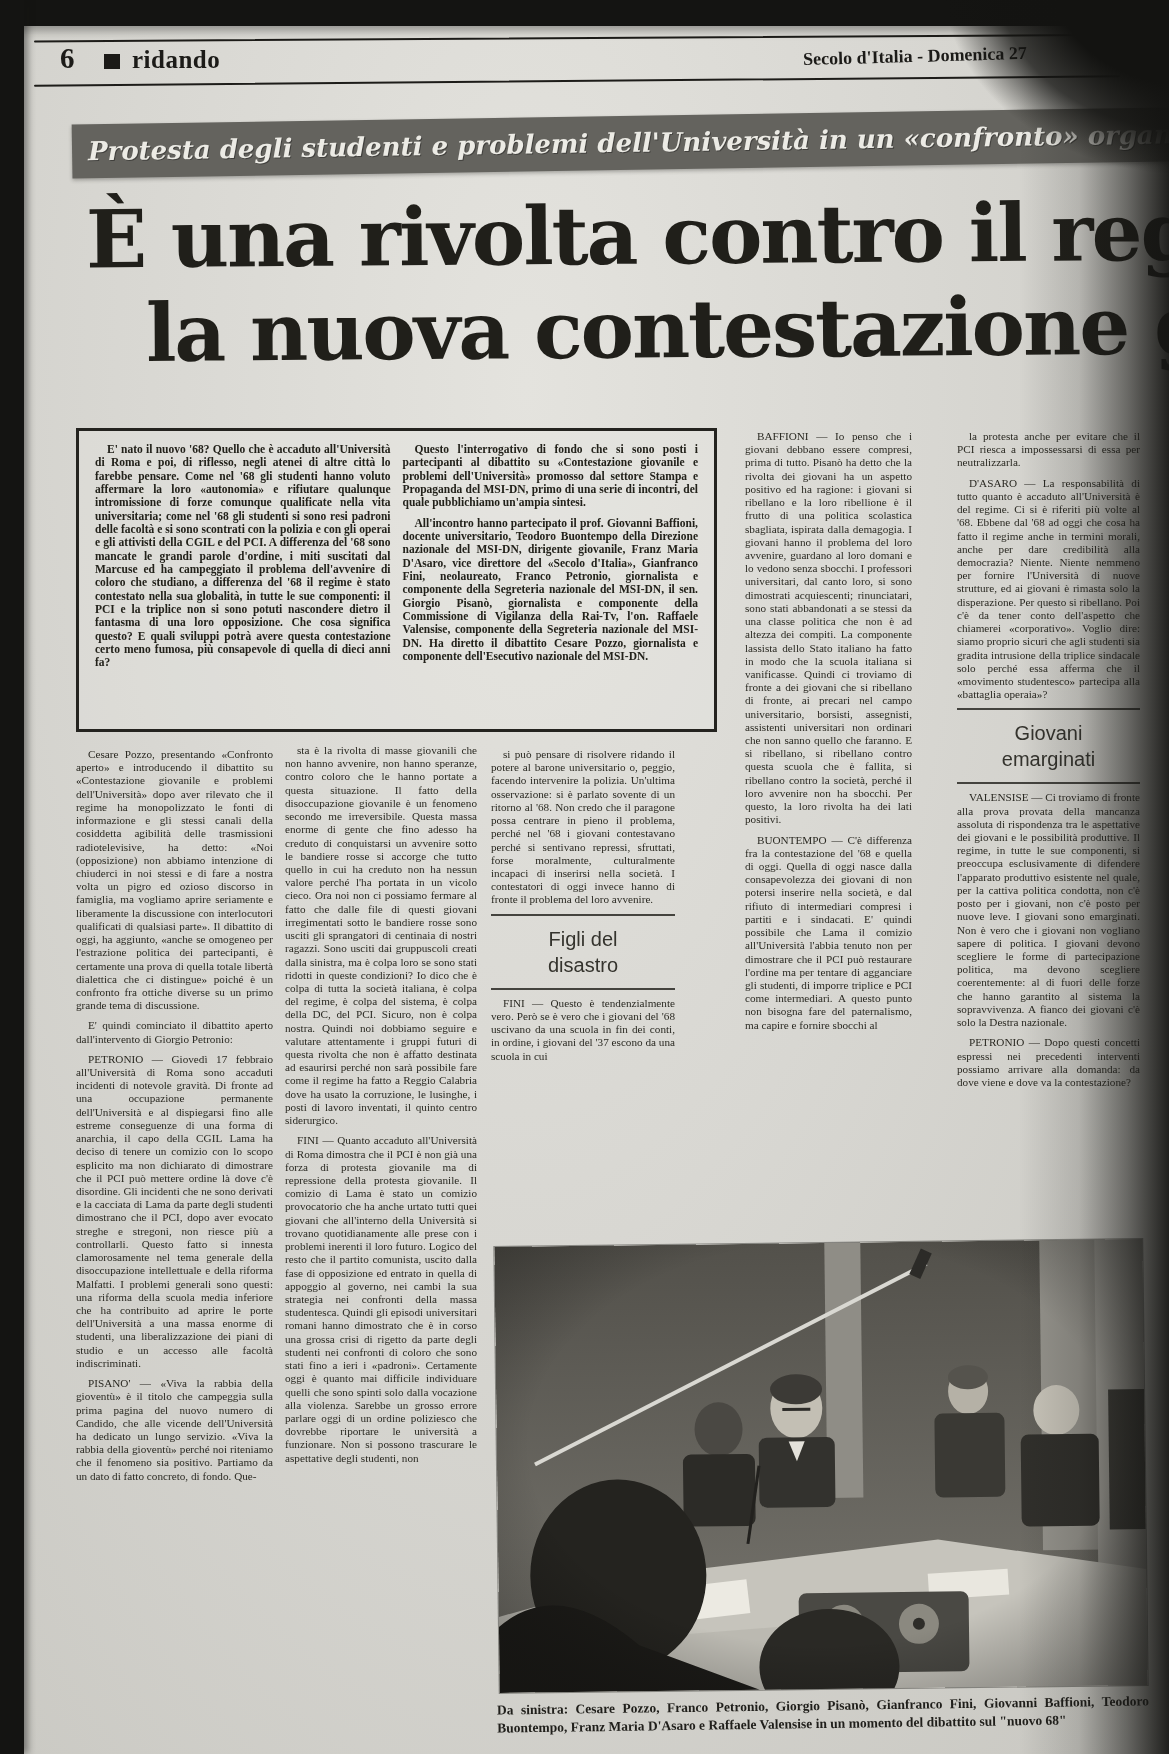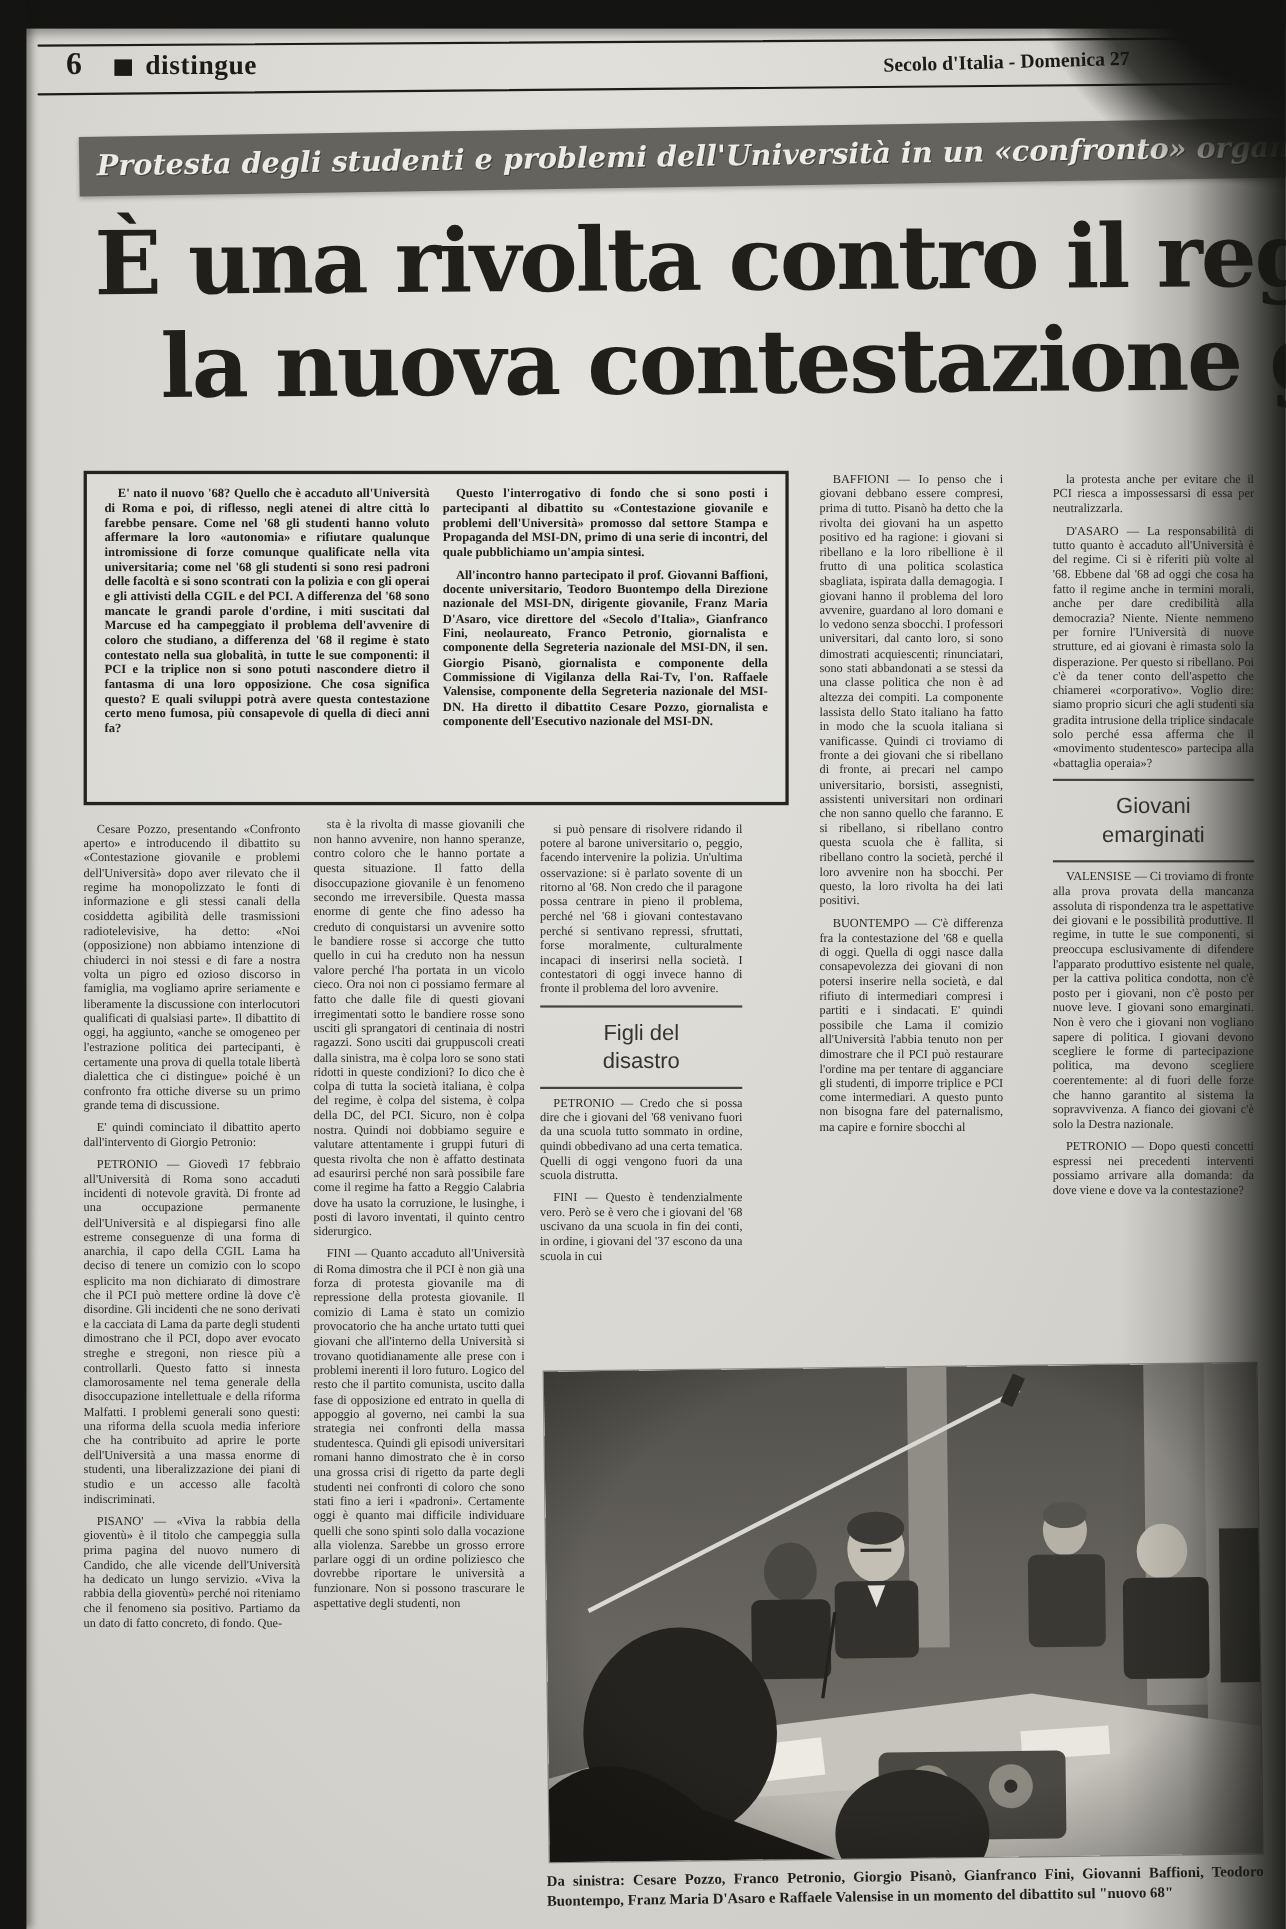--- a/index.html
+++ b/index.html
@@ -61,21 +61,21 @@
            line-height:1.35;color:#201f1b;text-align:justify;transform:rotate(-.8deg);z-index:2;}
 </style>
 </head>
 <body>
 
 <div class="page">
 
   <div class="hrule" id="rule-a"></div>
   <div class="pageno">6</div>
   <div class="secsq"></div>
-  <div class="section">distingue</div>
+  <div class="section">ridando</div>
   <div class="masthead">Secolo d'Italia - Domenica 27</div>
   <div class="hrule" id="rule-b"></div>
 
   <div class="kicker">
     <span>Protesta degli studenti e problemi dell'Università in un «confronto» organizzato da</span>
   </div>
 
   <div class="headline" id="hl1">È una rivolta contro il regime</div>
   <div class="headline" id="hl2">la nuova contestazione giovanile</div>
 
@@ -97,21 +97,20 @@
   </div>
 
   <div class="col" id="col-b">
     <p>sta è la rivolta di masse giovanili che non hanno avvenire, non hanno speranze, contro coloro che le hanno portate a questa situazione. Il fatto della disoccupazione giovanile è un fenomeno secondo me irreversibile. Questa massa enorme di gente che fino adesso ha creduto di conquistarsi un avvenire sotto le bandiere rosse si accorge che tutto quello in cui ha creduto non ha nessun valore perché l'ha portata in un vicolo cieco. Ora noi non ci possiamo fermare al fatto che dalle file di questi giovani irregimentati sotto le bandiere rosse sono usciti gli sprangatori di centinaia di nostri ragazzi. Sono usciti dai gruppuscoli creati dalla sinistra, ma è colpa loro se sono stati ridotti in queste condizioni? Io dico che è colpa di tutta la società italiana, è colpa del regime, è colpa del sistema, è colpa della DC, del PCI. Sicuro, non è colpa nostra. Quindi noi dobbiamo seguire e valutare attentamente i gruppi futuri di questa rivolta che non è affatto destinata ad esaurirsi perché non sarà possibile fare come il regime ha fatto a Reggio Calabria dove ha usato la corruzione, le lusinghe, i posti di lavoro inventati, il quinto centro siderurgico.</p>
     <p>FINI — Quanto accaduto all'Università di Roma dimostra che il PCI è non già una forza di protesta giovanile ma di repressione della protesta giovanile. Il comizio di Lama è stato un comizio provocatorio che ha anche urtato tutti quei giovani che all'interno della Università si trovano quotidianamente alle prese con i problemi inerenti il loro futuro. Logico del resto che il partito comunista, uscito dalla fase di opposizione ed entrato in quella di appoggio al governo, nei cambi la sua strategia nei confronti della massa studentesca. Quindi gli episodi universitari romani hanno dimostrato che è in corso una grossa crisi di rigetto da parte degli studenti nei confronti di coloro che sono stati fino a ieri i «padroni». Certamente oggi è quanto mai difficile individuare quelli che sono spinti solo dalla vocazione alla violenza. Sarebbe un grosso errore parlare oggi di un ordine poliziesco che dovrebbe riportare le università a funzionare. Non si possono trascurare le aspettative degli studenti, non</p>
   </div>
 
   <div class="col" id="col-c">
     <p>si può pensare di risolvere ridando il potere al barone universitario o, peggio, facendo intervenire la polizia. Un'ultima osservazione: si è parlato sovente di un ritorno al '68. Non credo che il paragone possa centrare in pieno il problema, perché nel '68 i giovani contestavano perché si sentivano repressi, sfruttati, forse moralmente, culturalmente incapaci di inserirsi nella società. I contestatori di oggi invece hanno di fronte il problema del loro avvenire.</p>
     <p class="subhead">Figli del disastro</p>
-    <p>PETRONIO — Credo che si possa dire che i giovani del '68 venivano fuori da una scuola tutto sommato in ordine, quindi obbedivano ad una certa tematica. Quelli di oggi vengono fuori da una scuola distrutta.</p>
     <p>FINI — Questo è tendenzialmente vero. Però se è vero che i giovani del '68 uscivano da una scuola in fin dei conti, in ordine, i giovani del '37 escono da una scuola in cui</p>
   </div>
 
   <div class="col" id="col-d">
     <p>BAFFIONI — Io penso che i giovani debbano essere compresi, prima di tutto. Pisanò ha detto che la rivolta dei giovani ha un aspetto positivo ed ha ragione: i giovani si ribellano e la loro ribellione è il frutto di una politica scolastica sbagliata, ispirata dalla demagogia. I giovani hanno il problema del loro avvenire, guardano al loro domani e lo vedono senza sbocchi. I professori universitari, dal canto loro, si sono dimostrati acquiescenti; rinunciatari, sono stati abbandonati a se stessi da una classe politica che non è ad altezza dei compiti. La componente lassista dello Stato italiano ha fatto in modo che la scuola italiana si vanificasse. Quindi ci troviamo di fronte a dei giovani che si ribellano di fronte, ai precari nel campo universitario, borsisti, assegnisti, assistenti universitari non ordinari che non sanno quello che faranno. E si ribellano, si ribellano contro questa scuola che è fallita, si ribellano contro la società, perché il loro avvenire non ha sbocchi. Per questo, la loro rivolta ha dei lati positivi.</p>
     <p>BUONTEMPO — C'è differenza fra la contestazione del '68 e quella di oggi. Quella di oggi nasce dalla consapevolezza dei giovani di non potersi inserire nella società, e dal rifiuto di intermediari compresi i partiti e i sindacati. E' quindi possibile che Lama il comizio all'Università l'abbia tenuto non per dimostrare che il PCI può restaurare l'ordine ma per tentare di agganciare gli studenti, di imporre triplice e PCI come intermediari. A questo punto non bisogna fare del paternalismo, ma capire e fornire sbocchi al</p>
   </div>
 
   <div class="col" id="col-e">
     <p>la protesta anche per evitare che il PCI riesca a impossessarsi di essa per neutralizzarla.</p>

